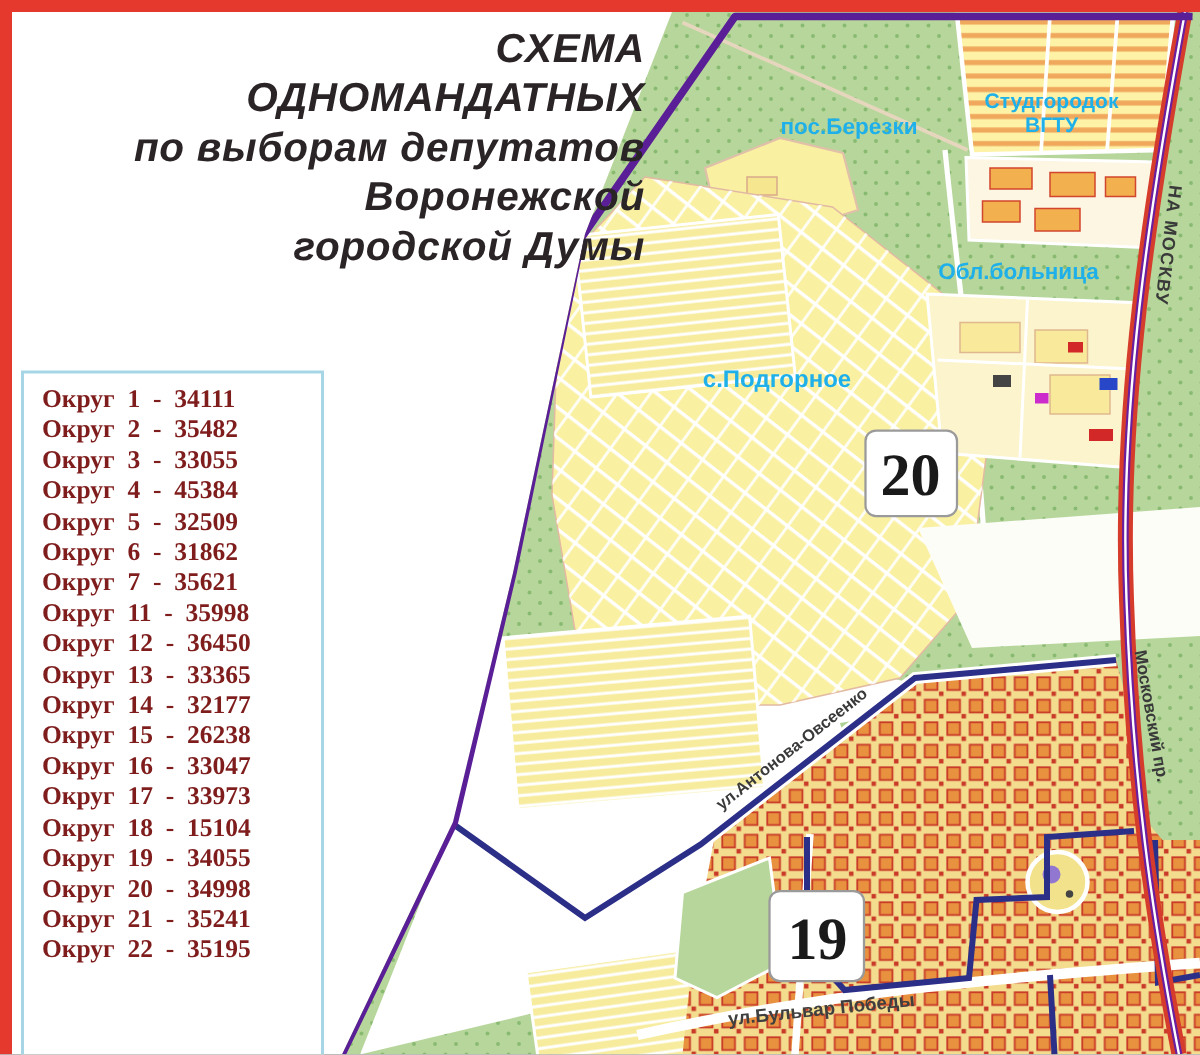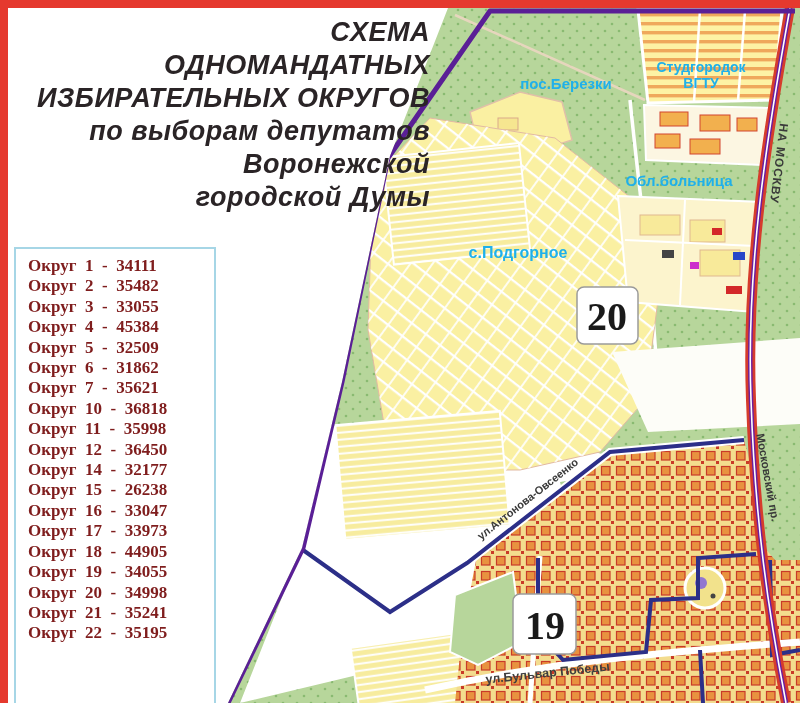--- a/index.html
+++ b/index.html
@@ -164,42 +164,41 @@
 
     <text transform="translate(530,502) rotate(-38)" text-anchor="middle" font-size="11" font-weight="bold" fill="#3a3a3a">ул.Антонова-Овсеенко</text>
     <text transform="translate(548,677) rotate(-6)" text-anchor="middle" font-size="12.5" font-weight="bold" fill="#3f3f3f">ул.Бульвар Победы</text>
     <text transform="translate(764,478) rotate(80)" text-anchor="middle" font-size="11.5" font-weight="bold" fill="#3a3a3a">Московский пр.</text>
     <text transform="translate(775,163) rotate(97)" text-anchor="middle" font-size="12" font-weight="bold" fill="#3a3a3a" letter-spacing="1">НА МОСКВУ</text>
   </svg>
 
   <div class="title-block">
     <div class="title-line">СХЕМА</div>
     <div class="title-line">ОДНОМАНДАТНЫХ</div>
-    <div class="title-line">ИЗБИРАТЕЛЬНЫХ ОКРУГОВ</div>
     <div class="title-line small">по  выборам депутатов</div>
     <div class="title-line small">Воронежской</div>
     <div class="title-line small">городской  Думы</div>
   </div>
 
   <div class="legend-box">
       <div class="legend-row">Округ  1  -  34111</div>
       <div class="legend-row">Округ  2  -  35482</div>
       <div class="legend-row">Округ  3  -  33055</div>
       <div class="legend-row">Округ  4  -  45384</div>
       <div class="legend-row">Округ  5  -  32509</div>
       <div class="legend-row">Округ  6  -  31862</div>
       <div class="legend-row">Округ  7  -  35621</div>
-      <div class="legend-row">Округ  10  -  36818</div>
       <div class="legend-row">Округ  11  -  35998</div>
       <div class="legend-row">Округ  12  -  36450</div>
+      <div class="legend-row">Округ  13  -  33365</div>
       <div class="legend-row">Округ  14  -  32177</div>
       <div class="legend-row">Округ  15  -  26238</div>
       <div class="legend-row">Округ  16  -  33047</div>
       <div class="legend-row">Округ  17  -  33973</div>
-      <div class="legend-row">Округ  18  -  44905</div>
+      <div class="legend-row">Округ  18  -  15104</div>
       <div class="legend-row">Округ  19  -  34055</div>
       <div class="legend-row">Округ  20  -  34998</div>
       <div class="legend-row">Округ  21  -  35241</div>
       <div class="legend-row">Округ  22  -  35195</div>
     </div>
 
   <div class="border-top"></div>
   <div class="border-left"></div>
 </div>
 

